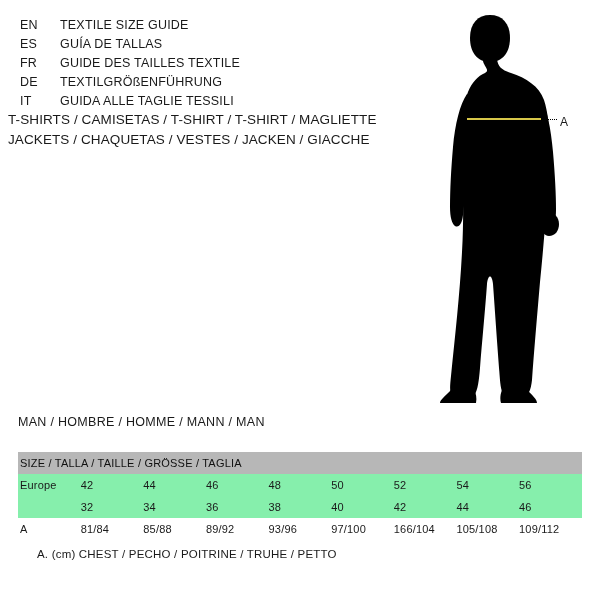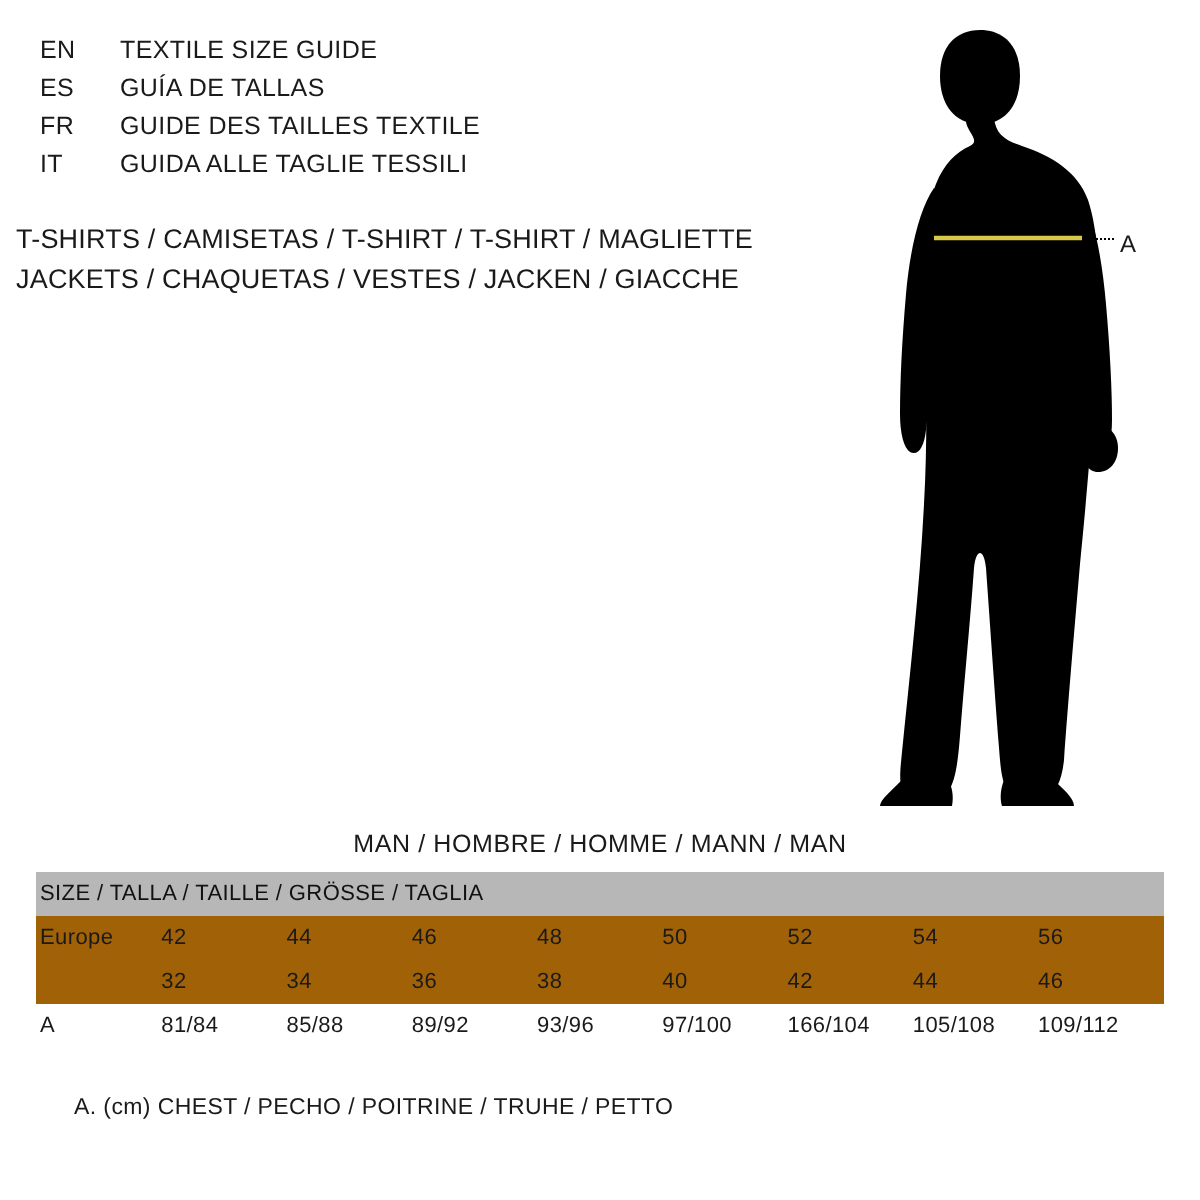--- a/index.html
+++ b/index.html
@@ -87,23 +87,22 @@
   
   .table-block {
     position: absolute;
     left: 18px;
     top: 415px;
     width: 564px;
   }
   .table-title {
     font-size: 12.5px;
     letter-spacing: 0.3px;
-    padding-bottom: 7px;
-    white-space: nowrap;
-    text-align: center;
+    padding-bottom: 23px;
+    white-space: nowrap;
   }
   table.size-table {
     border-collapse: collapse;
     width: 564px;
     font-size: 11px;
     table-layout: fixed;
   }
   table.size-table td {
     padding: 3px 0 3px 0;
     height: 16px;
@@ -117,21 +116,21 @@
   }
   .cell-val {
     text-align: left;
   }
   tr.row-header td {
     background: #b7b7b7;
     color: #111;
     font-size: 11px;
   }
   tr.row-shaded td {
-    background: #a16207;
+    background: #86efac;
     margin-left: 40px;
   }
   tr.row-plain td {
     background: #ffffff;
   }
   .footnote {
     position: absolute;
     left: 18px;
     top: 548px;
     font-size: 11.5px;
@@ -150,20 +149,24 @@
       <span class="legend-code">EN</span>
       <span class="legend-text">TEXTILE SIZE GUIDE</span>
     </div>
     <div class="legend-row">
       <span class="legend-code">ES</span>
       <span class="legend-text">GUÍA DE TALLAS</span>
     </div>
     <div class="legend-row">
       <span class="legend-code">FR</span>
       <span class="legend-text">GUIDE DES TAILLES TEXTILE</span>
+    </div>
+    <div class="legend-row">
+      <span class="legend-code">DE</span>
+      <span class="legend-text">TEXTILGRÖßENFÜHRUNG</span>
     </div>
     <div class="legend-row">
       <span class="legend-code">IT</span>
       <span class="legend-text">GUIDA ALLE TAGLIE TESSILI</span>
     </div>
   </div>
 
   <div class="categories">
     <div class="category-line">T-SHIRTS / CAMISETAS / T-SHIRT / T-SHIRT / MAGLIETTE</div>
     <div class="category-line">JACKETS / CHAQUETAS / VESTES / JACKEN / GIACCHE</div>

